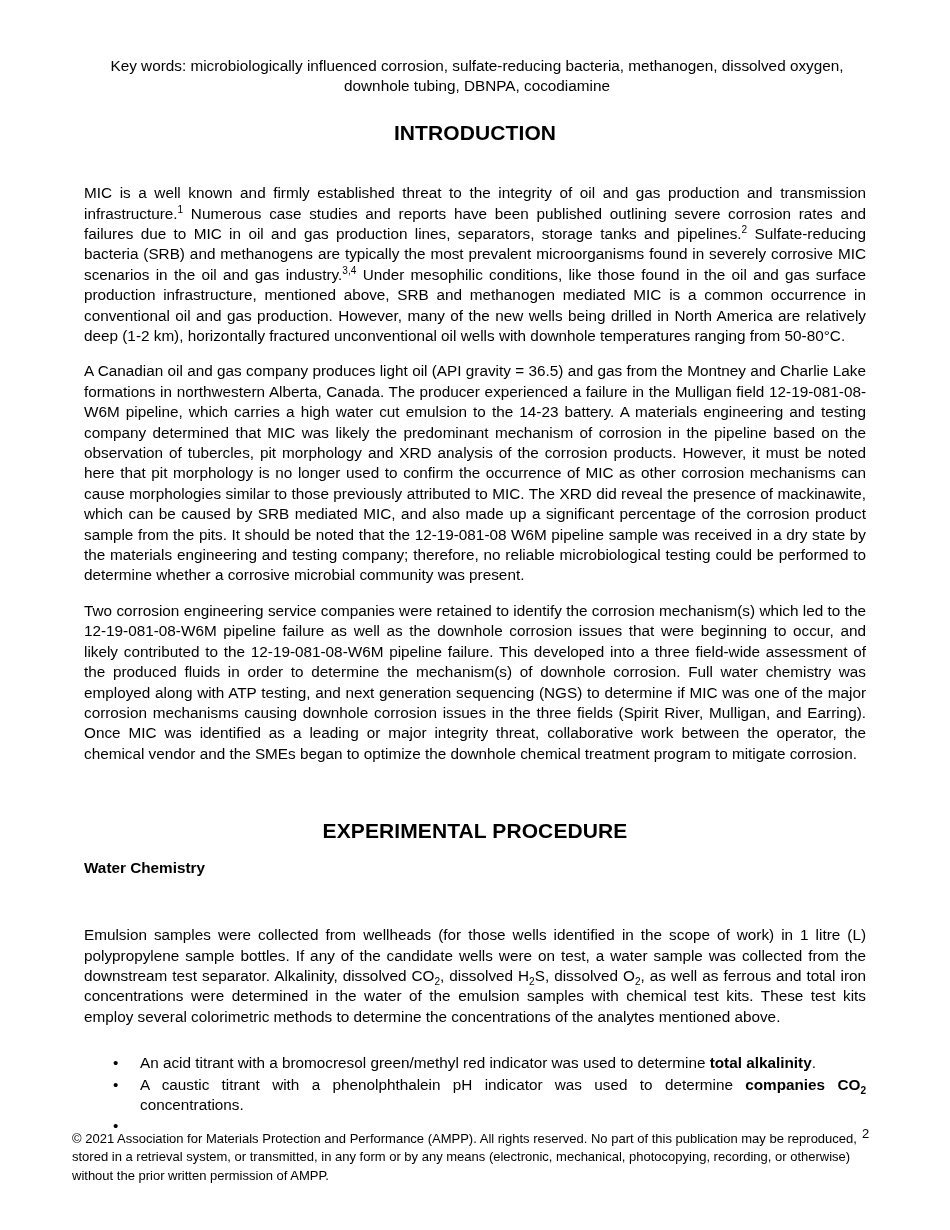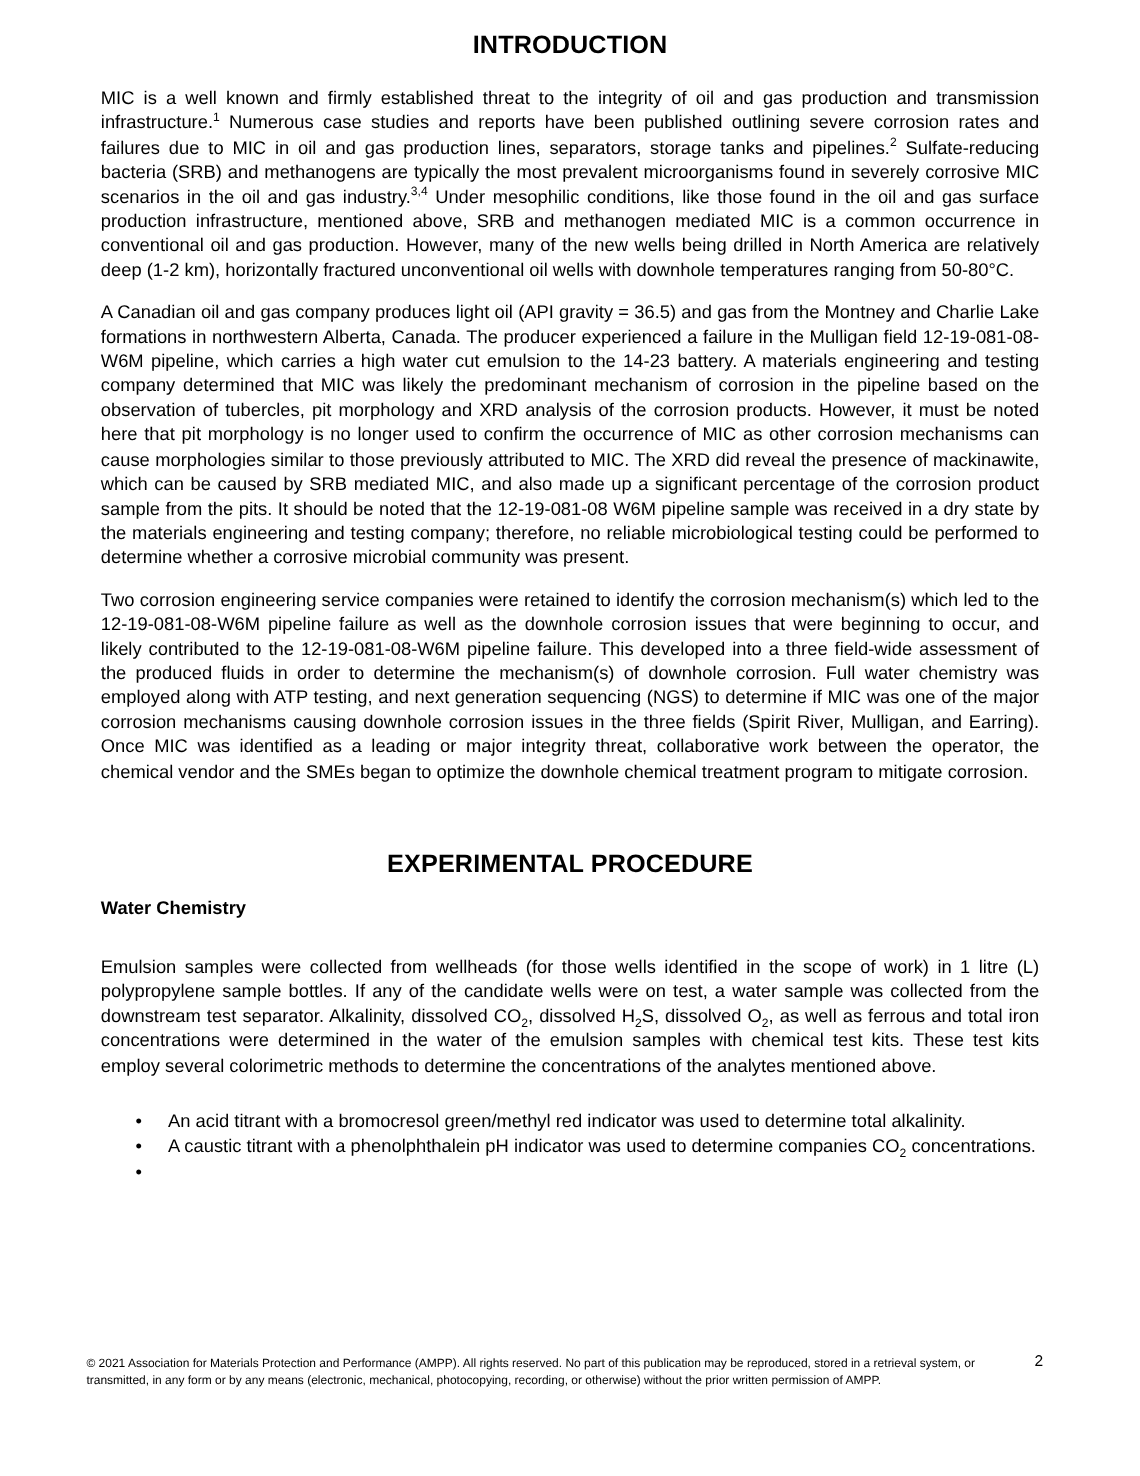--- a/index.html
+++ b/index.html
@@ -55,34 +55,34 @@
 
   
   p.body {
     font-size: 15.3px;
     line-height: 1.335;
     text-align: justify;
     text-justify: inter-word;
     margin: 0;
   }
   p.body + p.body { margin-top: 15px; }
-  #p-intro-1 { margin-top: 23px; }
-  #p-water-1 { margin-top: 30px; }
+  #p-intro-1 { margin-top: 38px; }
+  #p-water-1 { margin-top: 48px; }
 
   sup {
     font-size: 0.66em;
     vertical-align: super;
     line-height: 0;
   }
   sub {
     font-size: 0.66em;
     vertical-align: sub;
     line-height: 0;
   }
-  b, strong { font-weight: normal; }
+  b, strong { font-weight: bold; }
 
   
   ul.bullets {
     margin: 26px 0 0 0;
     padding: 0;
     list-style: none;
   }
   ul.bullets li {
     position: relative;
     font-size: 15.3px;
@@ -100,40 +100,41 @@
     font-size: 15.3px;
     line-height: 1.335;
   }
 
   
   .footer {
     position: absolute;
     left: 72px;
     top: 1130px;
     width: 790px;
-    font-size: 10px;
+    font-size: 13px;
     line-height: 1.42;
     text-align: left;
   }
   .footer .block + .block { margin-top: 5px; }
   .page-number {
     position: absolute;
     left: 862px;
     top: 1126px;
     font-size: 13px;
     text-align: left;
   }
 </style>
 </head>
 <body>
 
 <div class="page">
 
   <div class="content">
 
+    <div class="keywords">Key words: microbiologically influenced corrosion, sulfate-reducing bacteria, methanogen, dissolved oxygen, downhole tubing, DBNPA, cocodiamine</div>
 
     <div class="section-heading" id="introduction-heading">INTRODUCTION</div>
 
     <p class="body" id="p-intro-1">MIC is a well known and firmly established threat to the integrity of oil and gas production and transmission infrastructure.<sup>1</sup> Numerous case studies and reports have been published outlining severe corrosion rates and failures due to MIC in oil and gas production lines, separators, storage tanks and pipelines.<sup>2</sup> Sulfate-reducing bacteria (SRB) and methanogens are typically the most prevalent microorganisms found in severely corrosive MIC scenarios in the oil and gas industry.<sup>3,4</sup> Under mesophilic conditions, like those found in the oil and gas surface production infrastructure, mentioned above, SRB and methanogen mediated MIC is a common occurrence in conventional oil and gas production. However, many of the new wells being drilled in North America are relatively deep (1-2 km), horizontally fractured unconventional oil wells with downhole temperatures ranging from 50-80°C.</p>
 
     <p class="body" id="p-intro-2">A Canadian oil and gas company produces light oil (API gravity = 36.5) and gas from the Montney and Charlie Lake formations in northwestern Alberta, Canada. The producer experienced a failure in the Mulligan field 12-19-081-08-W6M pipeline, which carries a high water cut emulsion to the 14-23 battery. A materials engineering and testing company determined that MIC was likely the predominant mechanism of corrosion in the pipeline based on the observation of tubercles, pit morphology and XRD analysis of the corrosion products. However, it must be noted here that pit morphology is no longer used to confirm the occurrence of MIC as other corrosion mechanisms can cause morphologies similar to those previously attributed to MIC. The XRD did reveal the presence of mackinawite, which can be caused by SRB mediated MIC, and also made up a significant percentage of the corrosion product sample from the pits. It should be noted that the 12-19-081-08 W6M pipeline sample was received in a dry state by the materials engineering and testing company; therefore, no reliable microbiological testing could be performed to determine whether a corrosive microbial community was present.</p>
 
     <p class="body" id="p-intro-3">Two corrosion engineering service companies were retained to identify the corrosion mechanism(s) which led to the 12-19-081-08-W6M pipeline failure as well as the downhole corrosion issues that were beginning to occur, and likely contributed to the 12-19-081-08-W6M pipeline failure. This developed into a three field-wide assessment of the produced fluids in order to determine the mechanism(s) of downhole corrosion. Full water chemistry was employed along with ATP testing, and next generation sequencing (NGS) to determine if MIC was one of the major corrosion mechanisms causing downhole corrosion issues in the three fields (Spirit River, Mulligan, and Earring). Once MIC was identified as a leading or major integrity threat, collaborative work between the operator, the chemical vendor and the SMEs began to optimize the downhole chemical treatment program to mitigate corrosion.</p>
 
     <div class="section-heading" id="experimental-heading">EXPERIMENTAL PROCEDURE</div>

